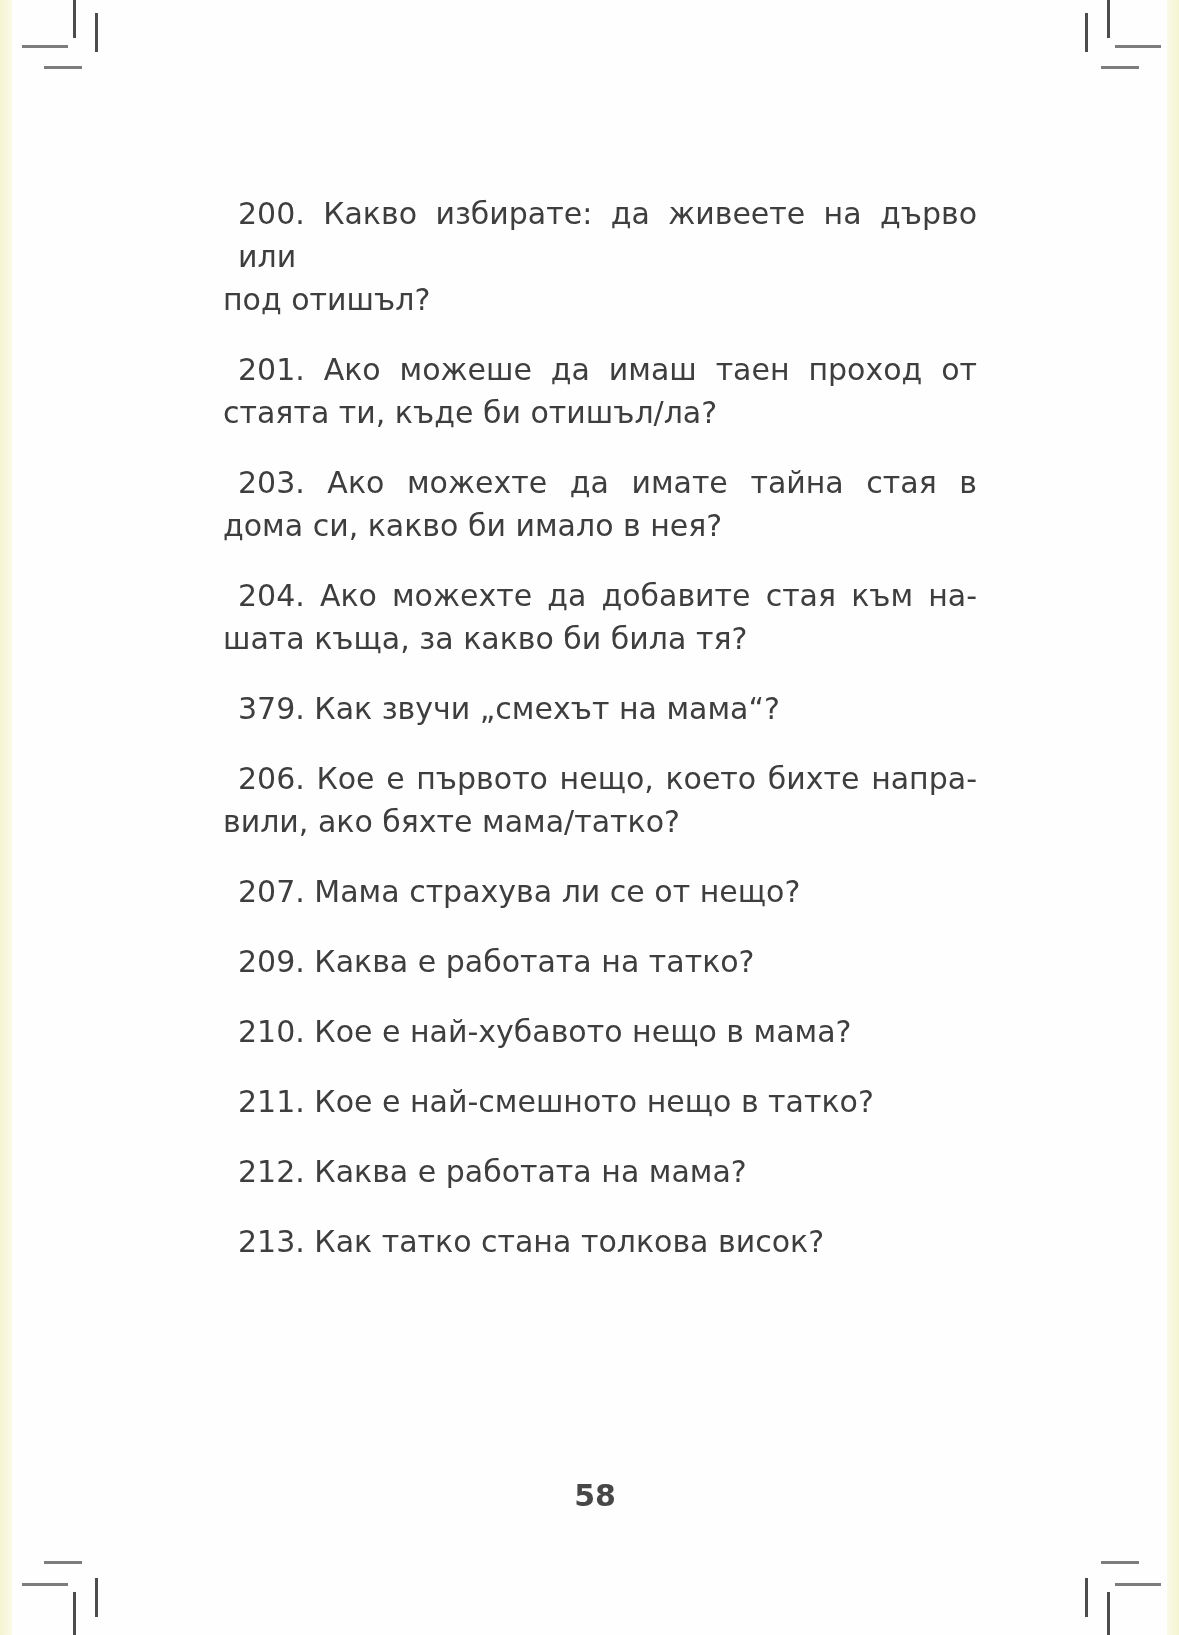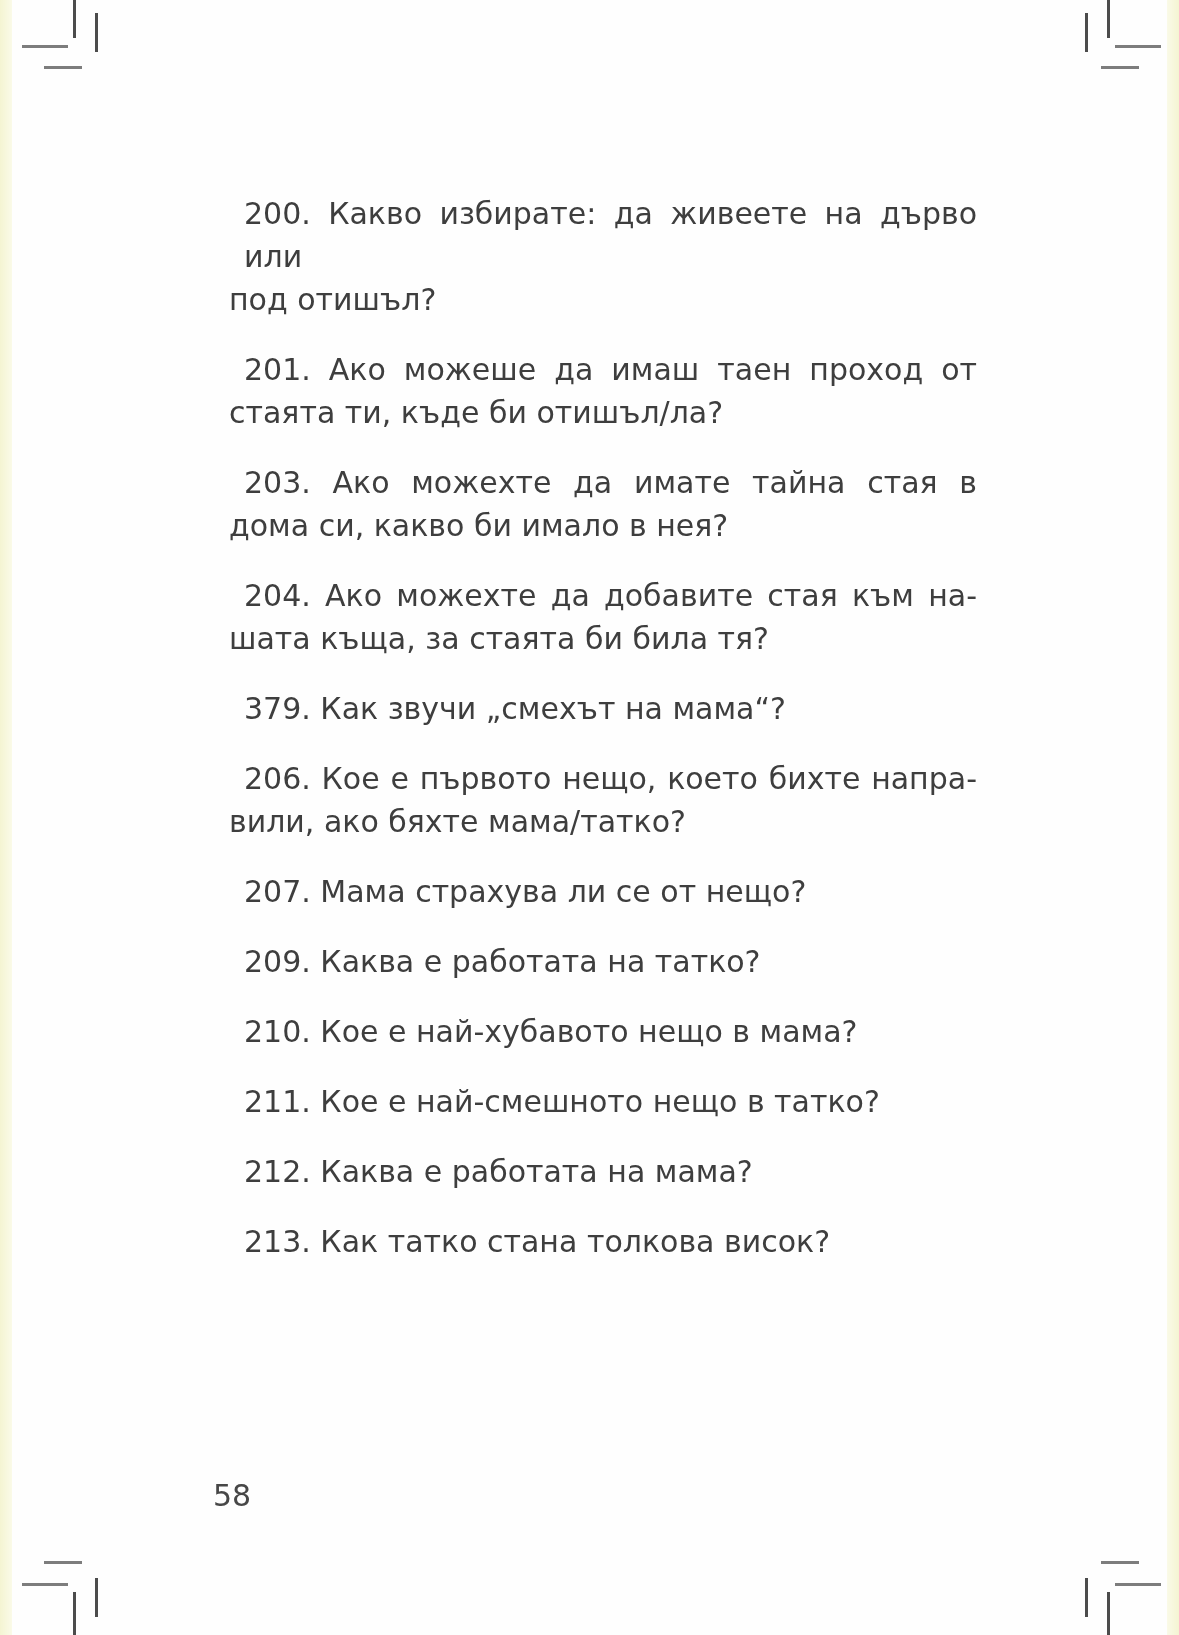--- a/index.html
+++ b/index.html
@@ -39,41 +39,42 @@
 
   .content {
     position: absolute;
     left: 213px;
     top: 192px;
     width: 764px;
     color: #3e3e3e;
     font-size: 30px;
     line-height: 43px;
   }
-  .question { margin: 0 0 27px 16px; }
+  .question { margin: 0 0 27px 10px; }
   .question:last-child { margin-bottom: 0; }
   .q-line {
     text-align: justify;
     text-align-last: justify;
   }
   .q-line.last {
     text-align: left;
     text-align-last: left;
   }
   .q-line.first { padding-left: 15px; }
 
   .page-number {
     position: absolute;
     left: 213px;
     width: 764px;
     top: 1478px;
-    text-align: left;
+    text-align: center;
     color: #474747;
     font-size: 30px;
     line-height: 36px;
+    font-weight: bold;
   }
 </style>
 </head>
 <body>
 
 <div class="page">
 
   <div class="edge-stripe left"></div>
   <div class="edge-stripe right"></div>
 
@@ -113,21 +114,21 @@
       <div class="question">
         <div class="q-line first">201. Ако можеше да имаш таен проход от</div>
         <div class="q-line last">стаята ти, къде би отишъл/ла?</div>
       </div>
       <div class="question">
         <div class="q-line first">203. Ако можехте да имате тайна стая в</div>
         <div class="q-line last">дома си, какво би имало в нея?</div>
       </div>
       <div class="question">
         <div class="q-line first">204. Ако можехте да добавите стая към на-</div>
-        <div class="q-line last">шата къща, за стаята би била тя?</div>
+        <div class="q-line last">шата къща, за какво би била тя?</div>
       </div>
       <div class="question">
         <div class="q-line last first">379. Как звучи „смехът на мама“?</div>
       </div>
       <div class="question">
         <div class="q-line first">206. Кое е първото нещо, което бихте напра-</div>
         <div class="q-line last">вили, ако бяхте мама/татко?</div>
       </div>
       <div class="question">
         <div class="q-line last first">207. Мама страхува ли се от нещо?</div>

